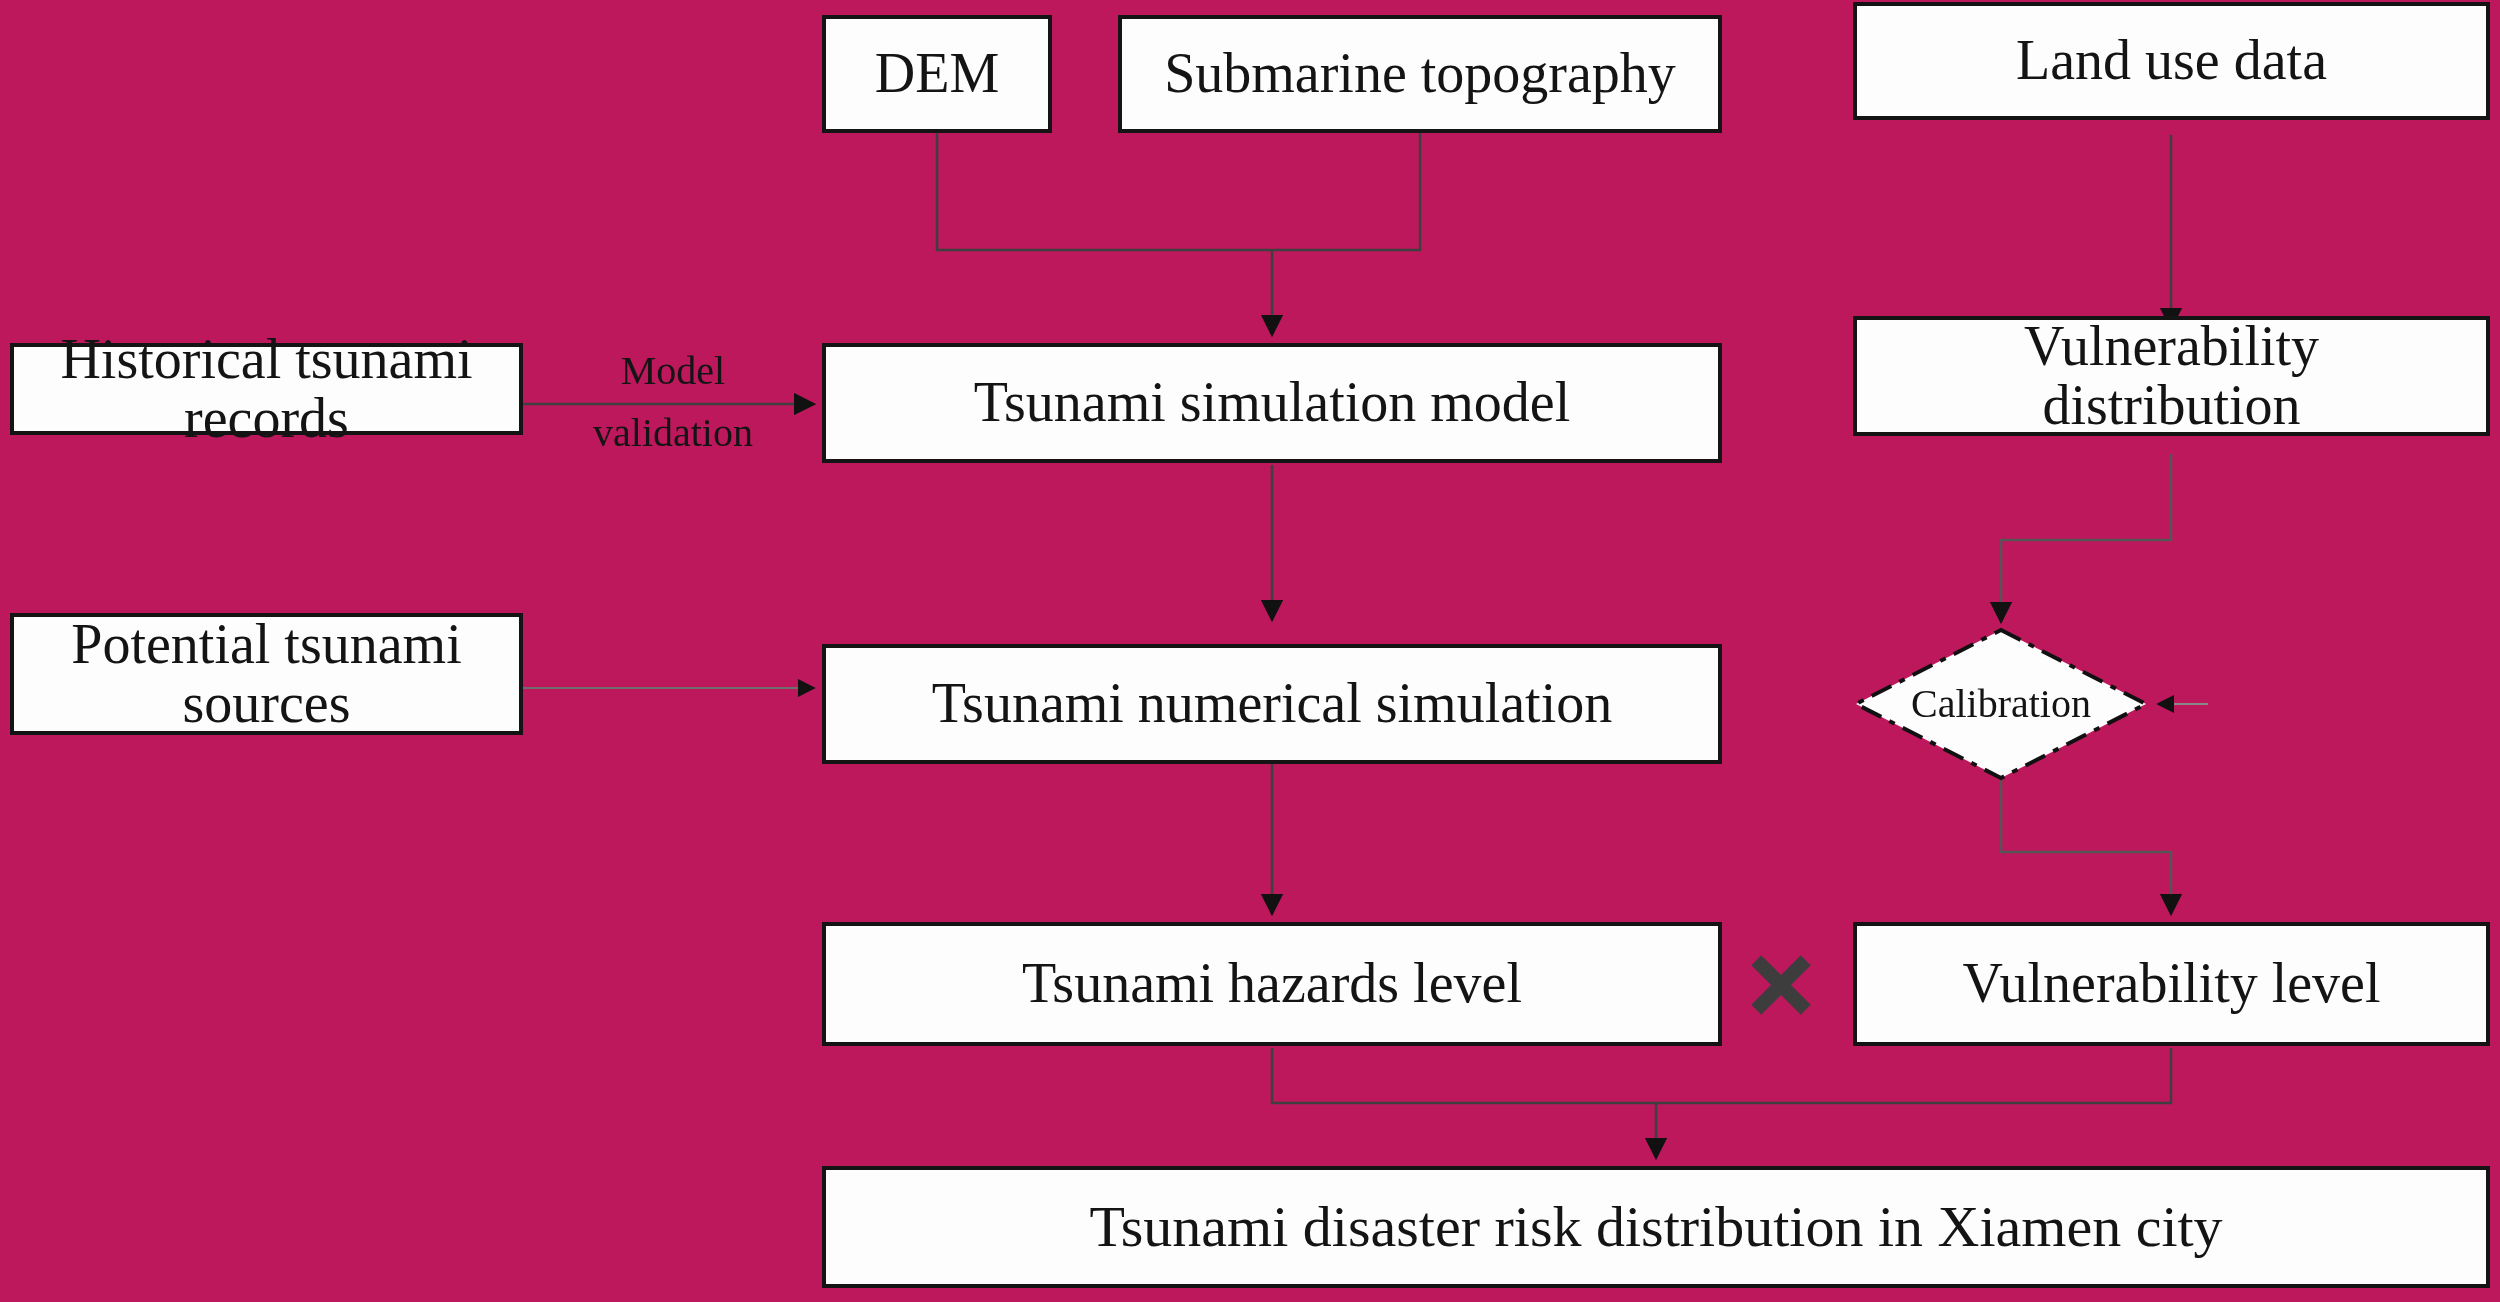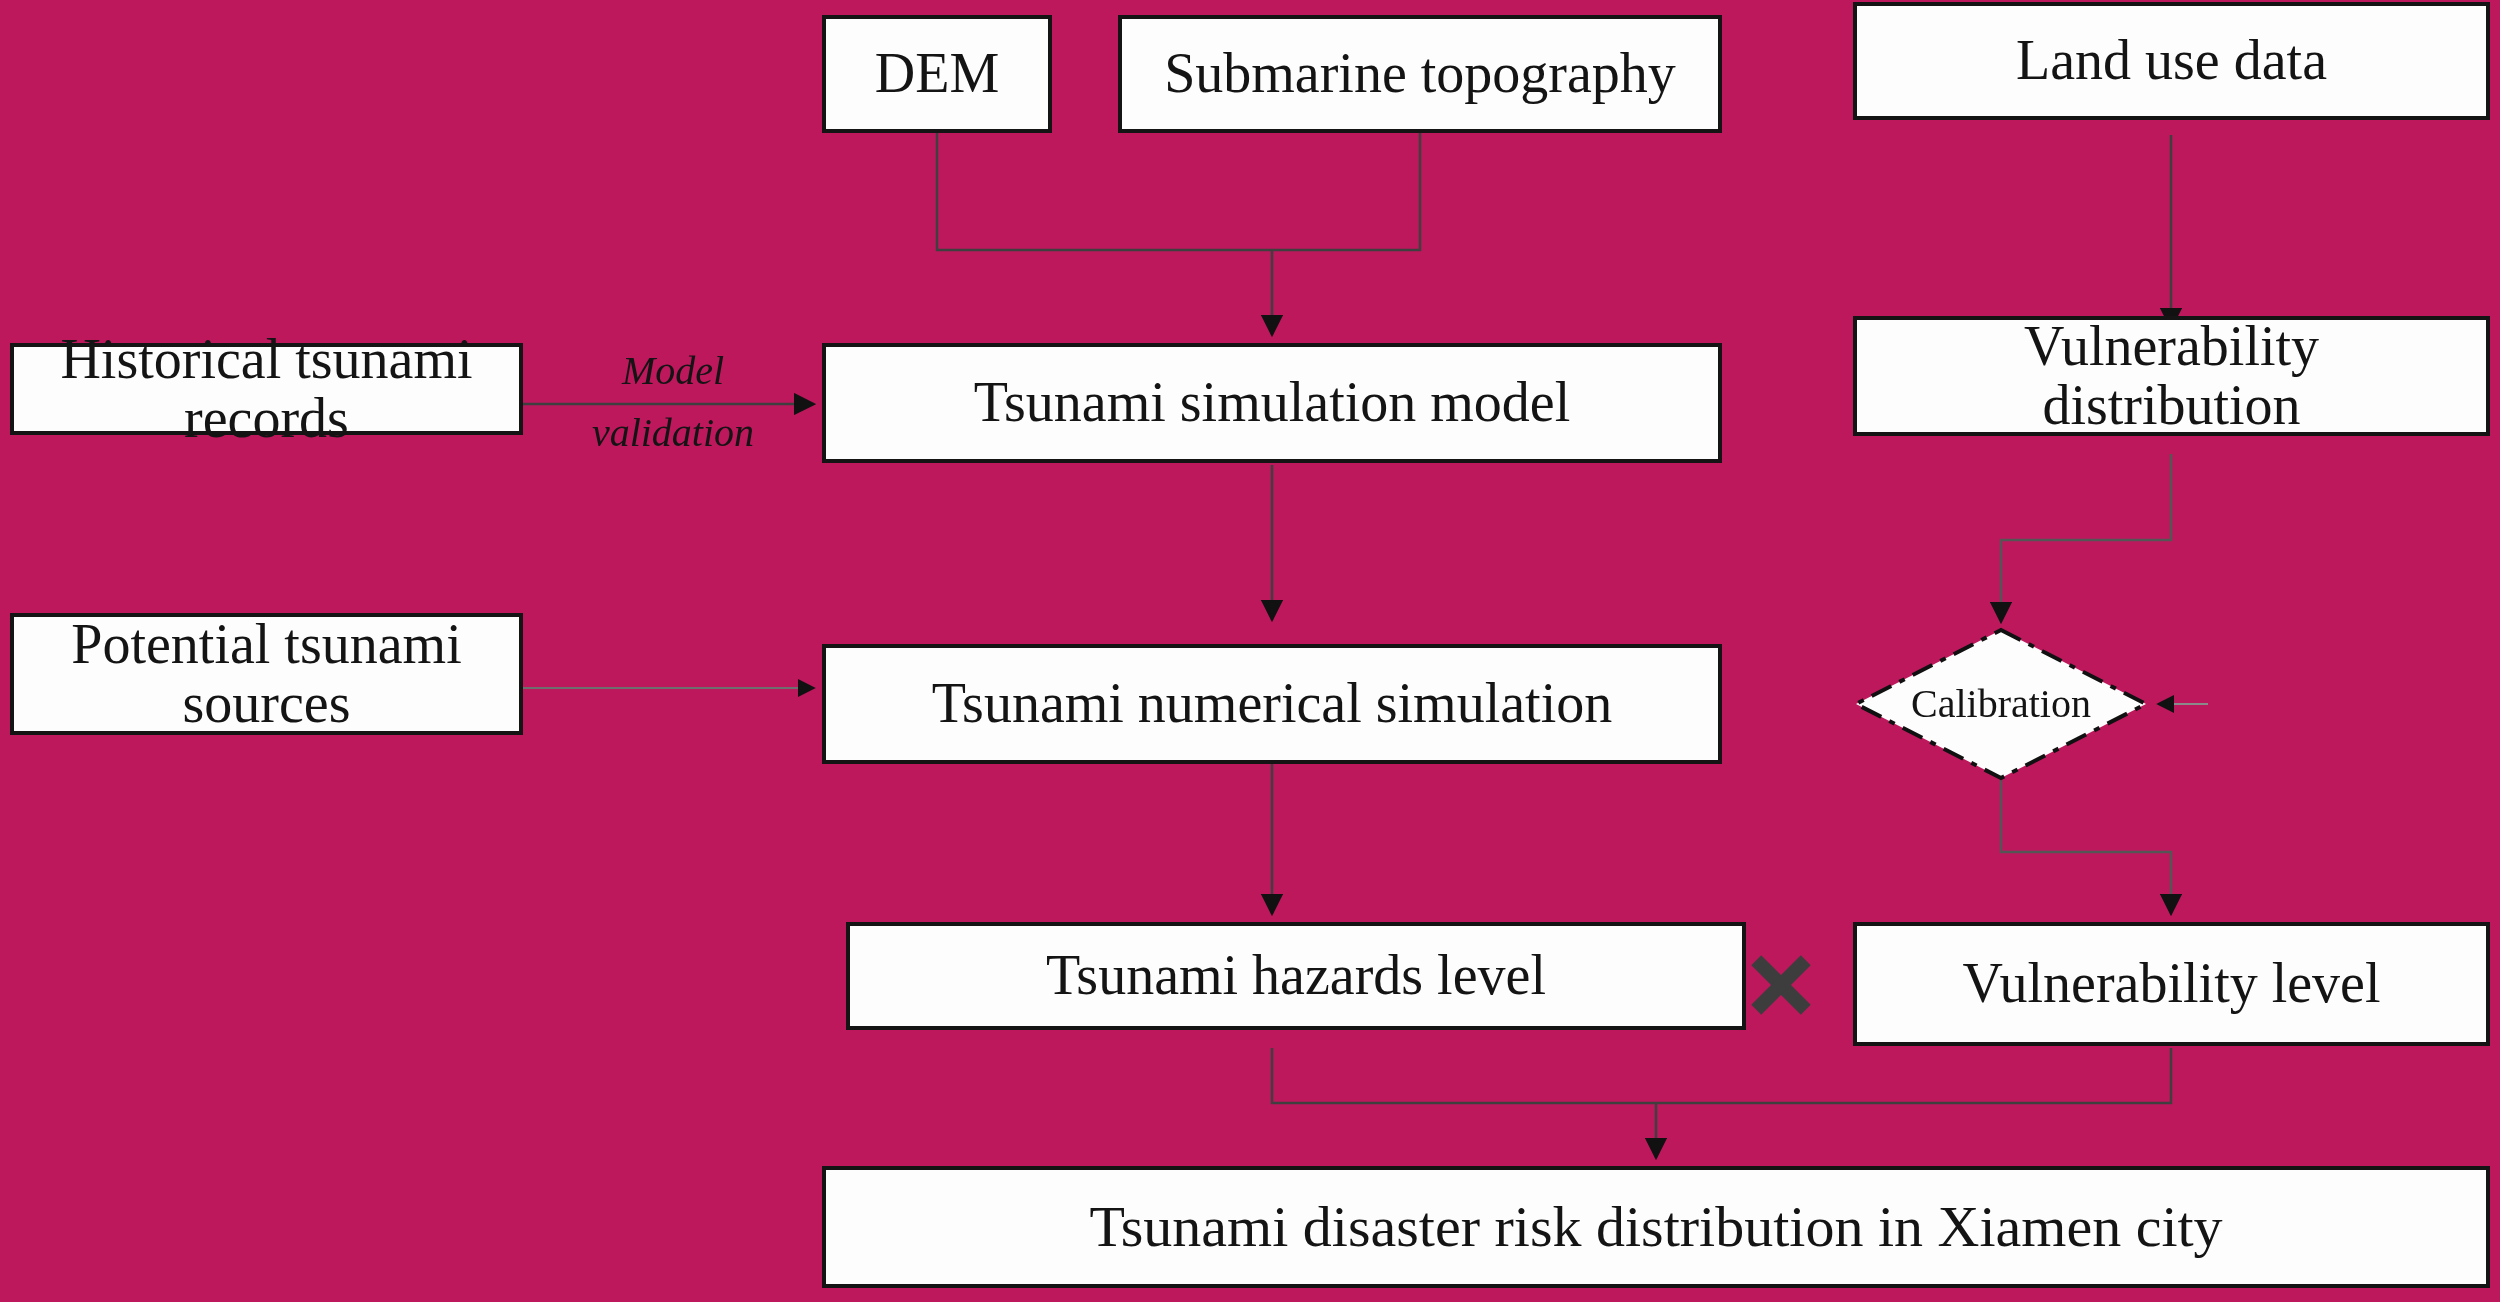--- a/index.html
+++ b/index.html
@@ -22,21 +22,20 @@
     font-size:56px;
     line-height:1.06;
   }
   .node .lbl{display:block;}
   .node.final{font-size:58px;}
   .edge-label{
     position:absolute;
     text-align:center;
     font-size:40px;
     line-height:1.55;
-    font-style:italic;
   }
   .diamond-label{
     position:absolute;
     text-align:center;
     font-size:40px;
     line-height:1.0;
   }
   .narrow .lbl{max-width:480px;}
   .narrow2 .lbl{max-width:430px;}
   .multiply{
@@ -117,21 +116,21 @@
     <span class="lbl">Potential tsunami sources</span>
   </div>
 
   <div class="node" style="left:822px;top:644px;width:900px;height:120px">
     <span class="lbl">Tsunami numerical simulation</span>
   </div>
 
   <div class="diamond-label" style="left:1856px;top:684px;width:290px">Calibration</div>
 
 
-  <div class="node" style="left:846px;top:922px;width:900px;height:108px">
+  <div class="node" style="left:822px;top:922px;width:900px;height:124px">
     <span class="lbl">Tsunami hazards level</span>
   </div>
 
   <div class="multiply" title="✕">
     <span class="bar a"></span>
     <span class="bar b"></span>
   </div>
 
   <div class="node" style="left:1853px;top:922px;width:637px;height:124px">
     <span class="lbl">Vulnerability level</span>

